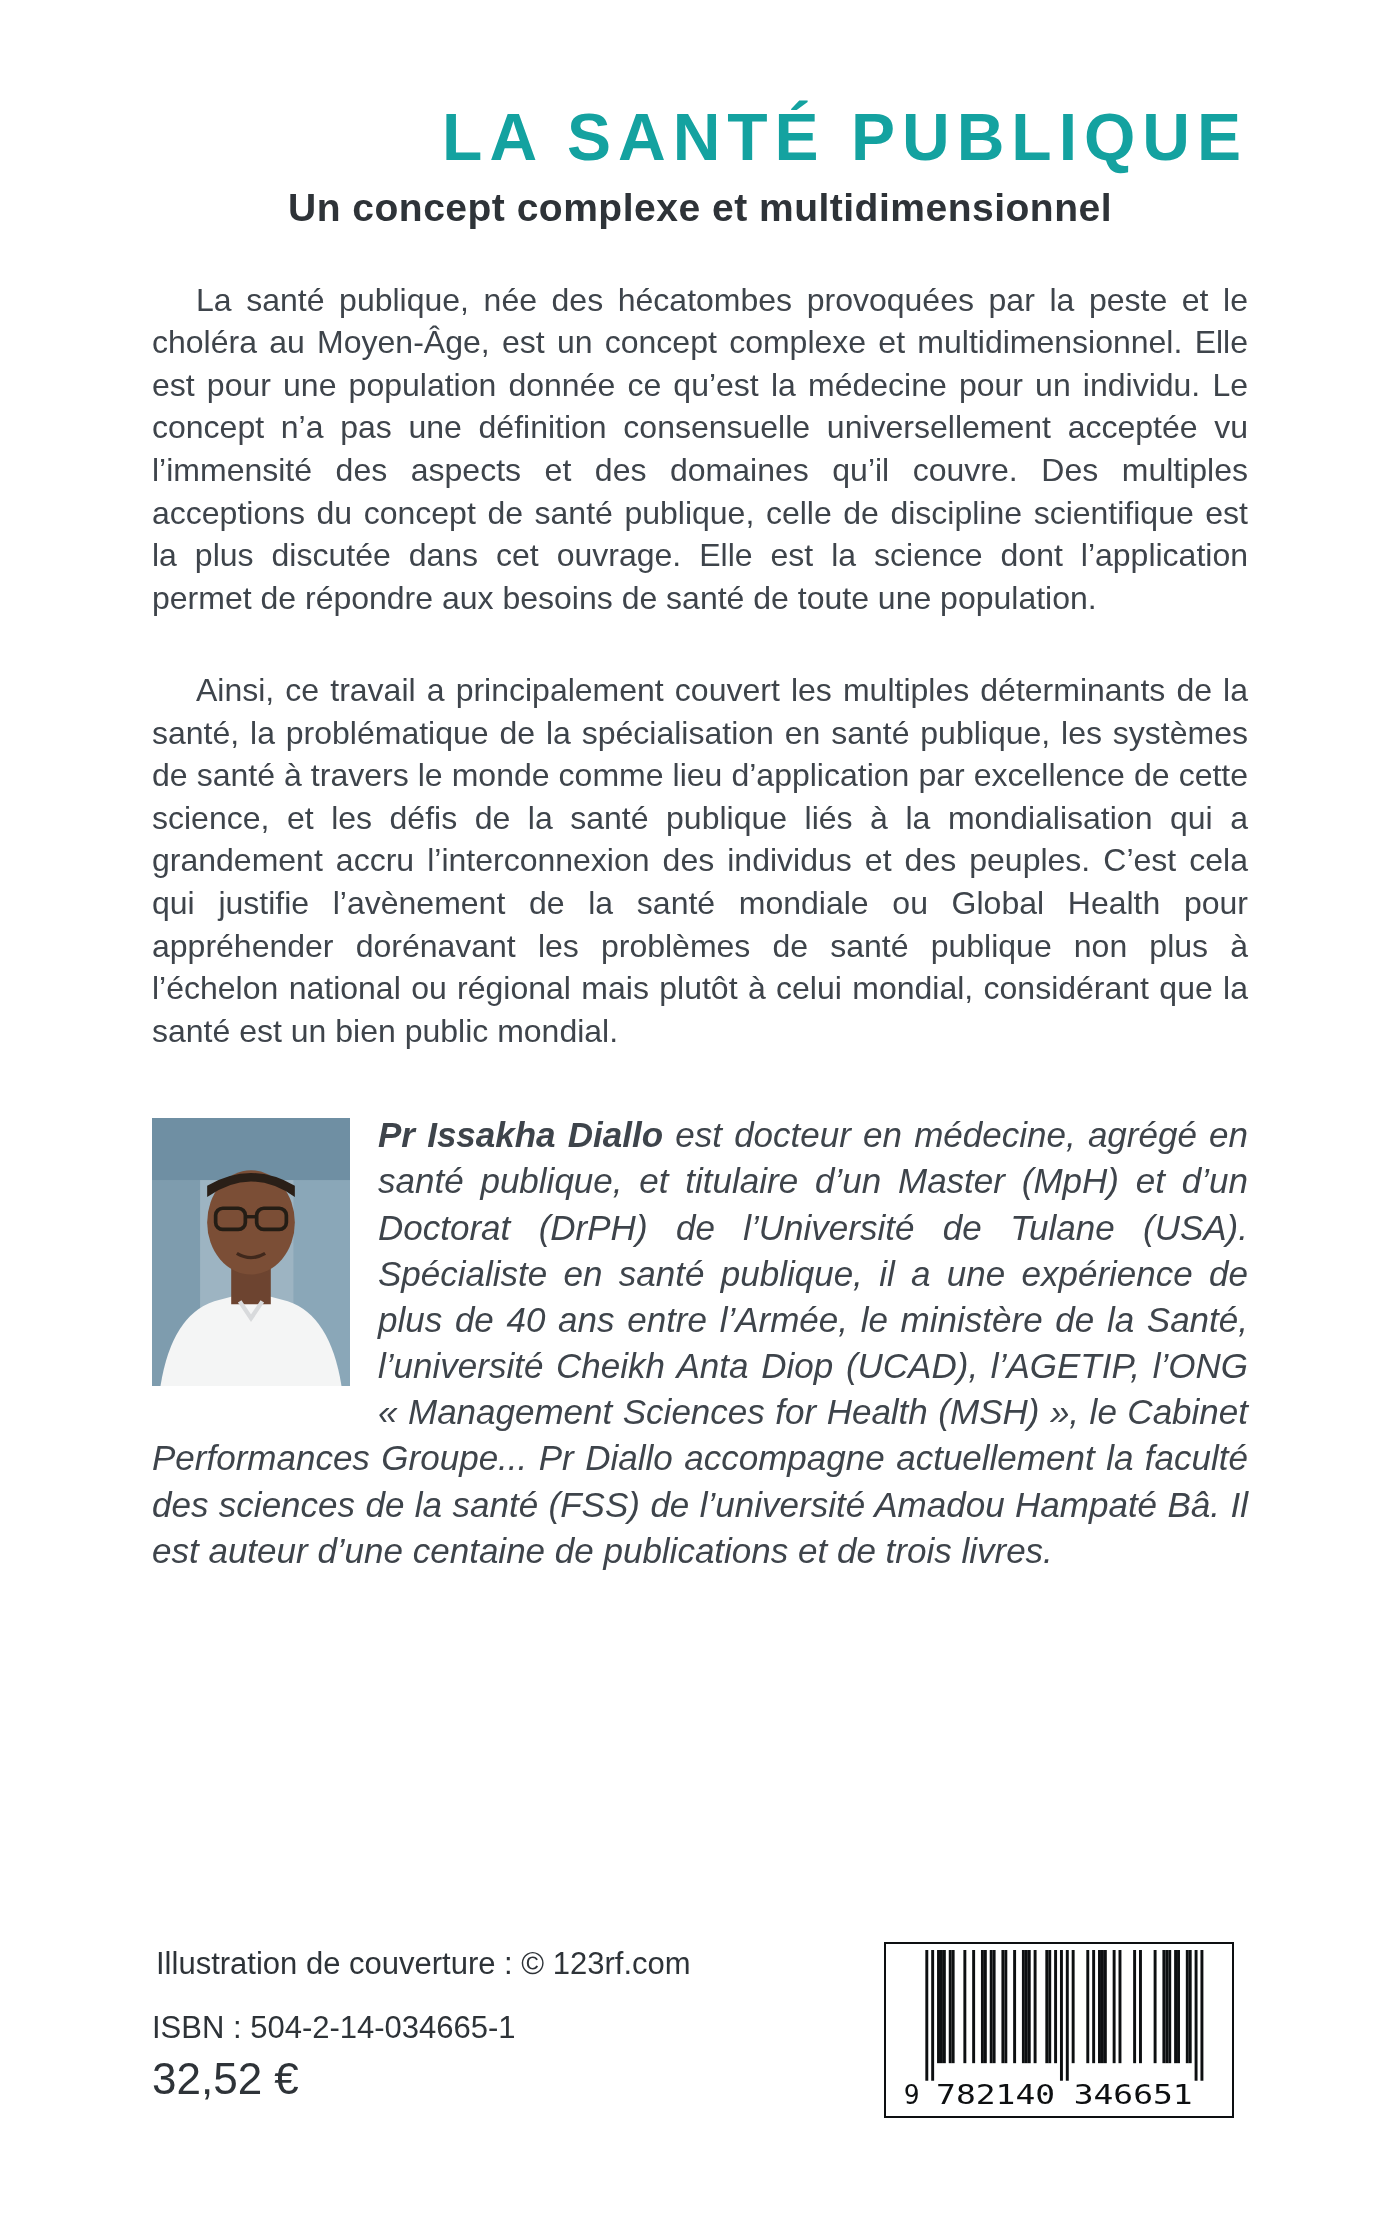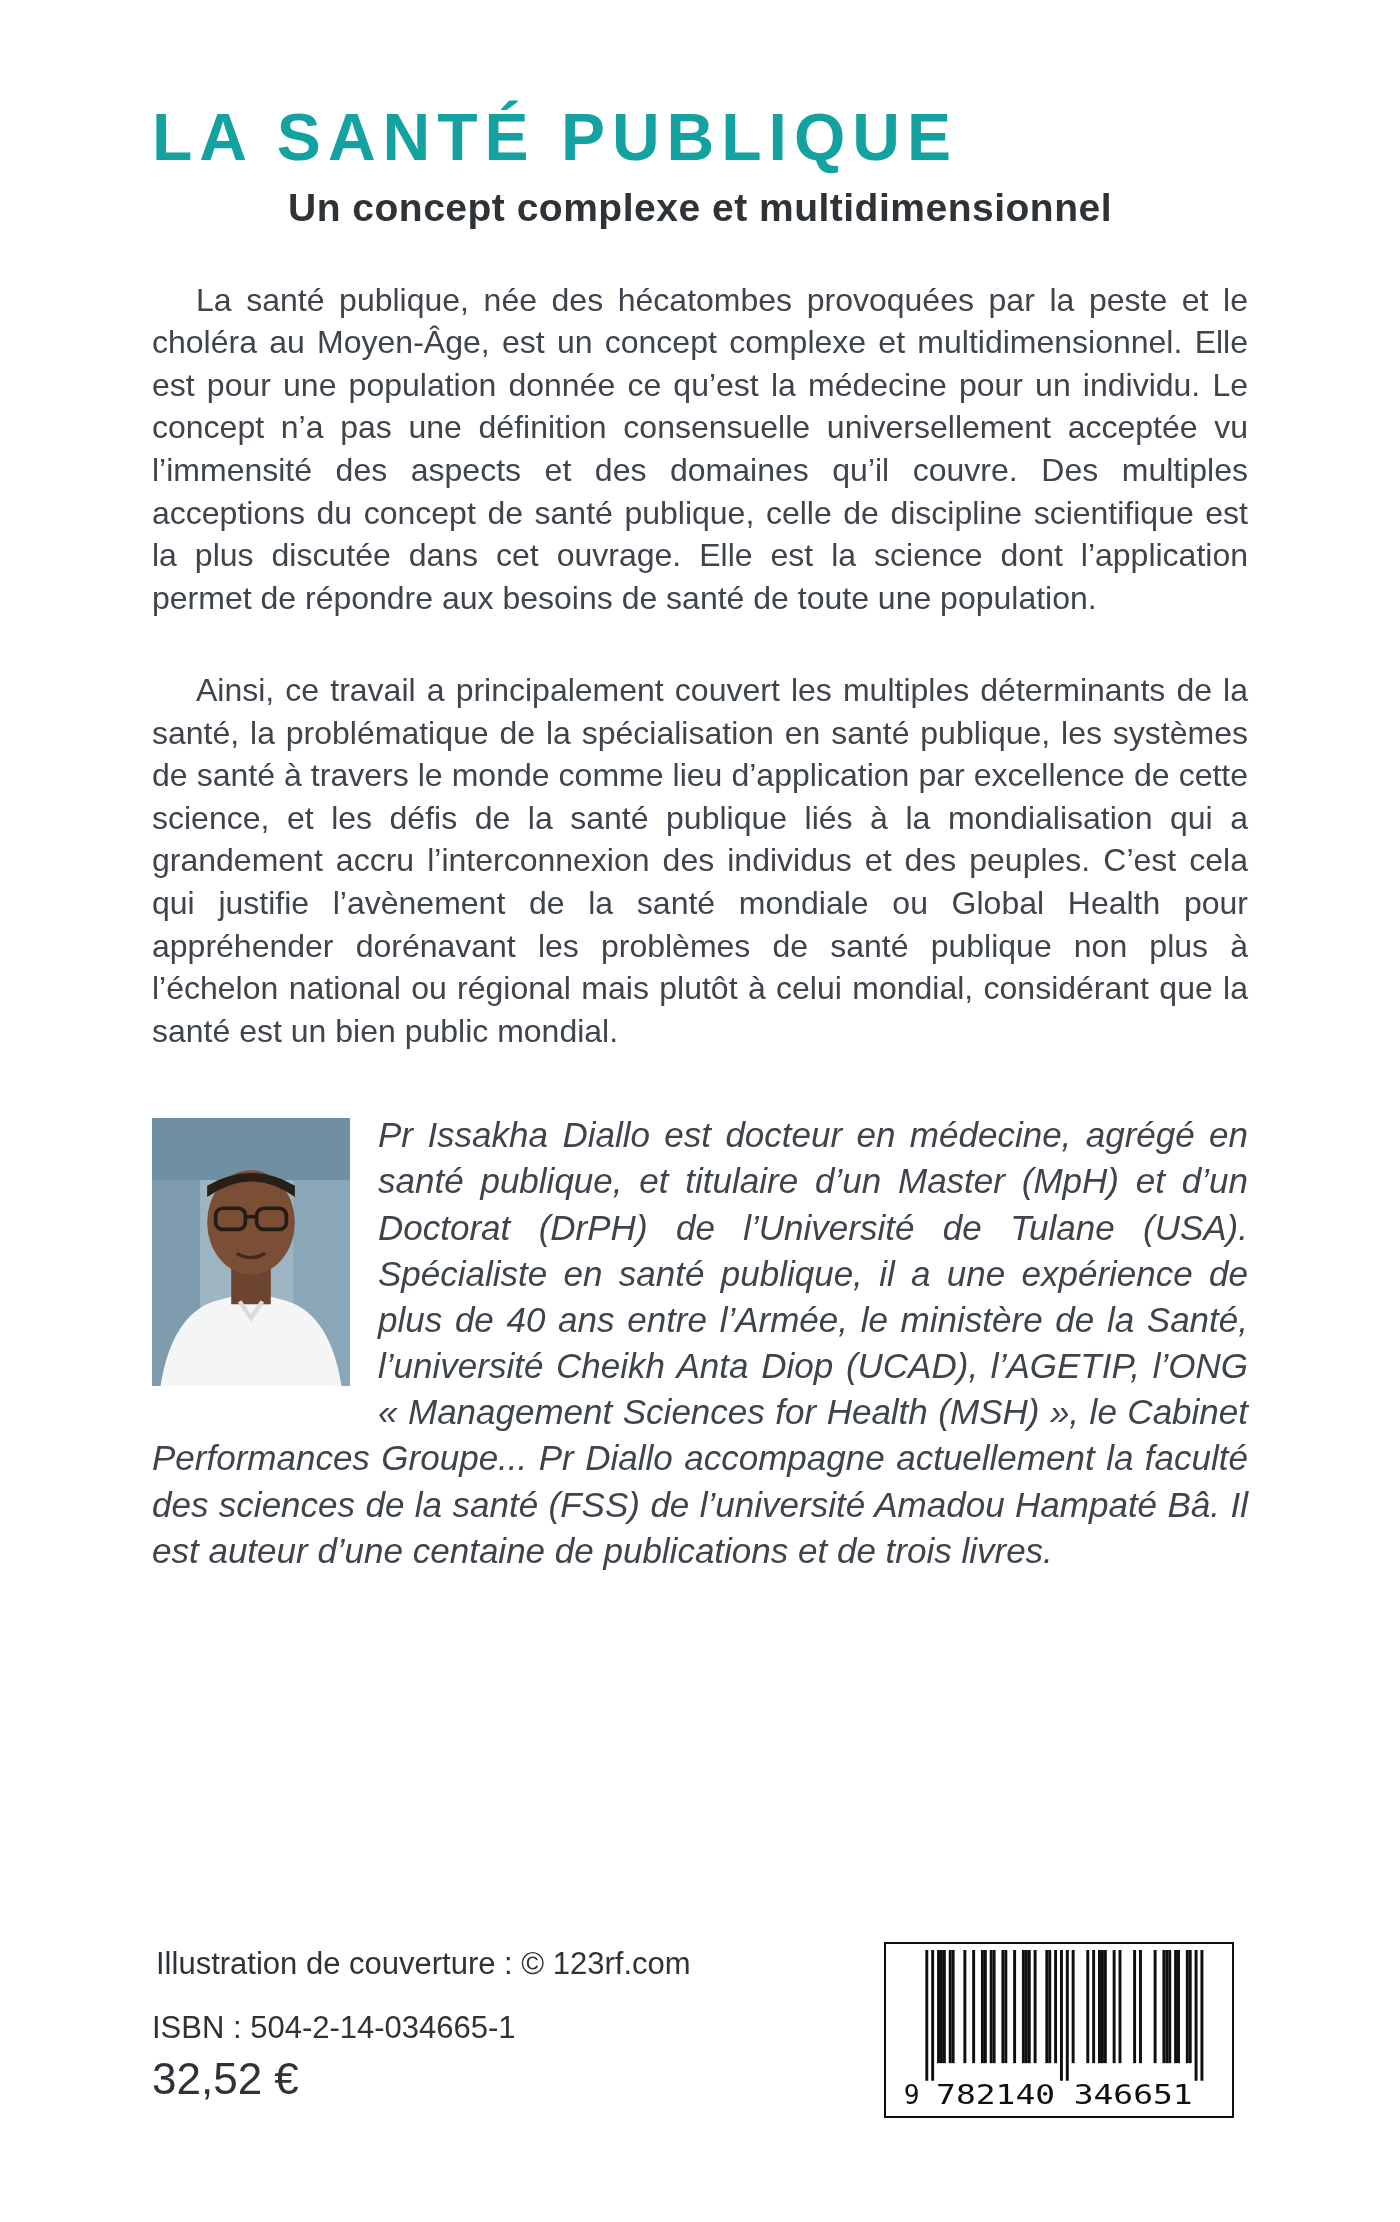--- a/index.html
+++ b/index.html
@@ -14,21 +14,21 @@
     width: 1400px;
     height: 2222px;
     background: #ffffff;
     font-family: "Liberation Sans", sans-serif;
     color: var(--ink);
     overflow: hidden;
   }
   .content { padding: 104px 152px 0 152px; }
 
   .title {
-    text-align: left;
+    text-align: right;
     color: var(--teal);
     font-size: 66px;
     font-weight: bold;
     letter-spacing: 7px;
     line-height: 1.0;
   }
   .subtitle {
     text-align: center;
     color: var(--ink-dark);
     font-size: 39px;
@@ -58,21 +58,21 @@
   }
   .bio::after { content: ""; display: block; clear: both; }
   .bio-photo {
     float: left;
     width: 198px;
     height: 268px;
     margin: 6px 28px 10px 0;
     overflow: hidden;
   }
   .bio-photo svg { display: block; width: 100%; height: 100%; }
-  .bio-name { font-weight: normal; }
+  .bio-name { font-weight: bold; }
 
   .credit-illustration {
     position: absolute;
     left: 156px;
     top: 1946px;
     font-size: 31px;
     color: var(--ink-dark);
   }
   .credit-isbn {
     position: absolute;

